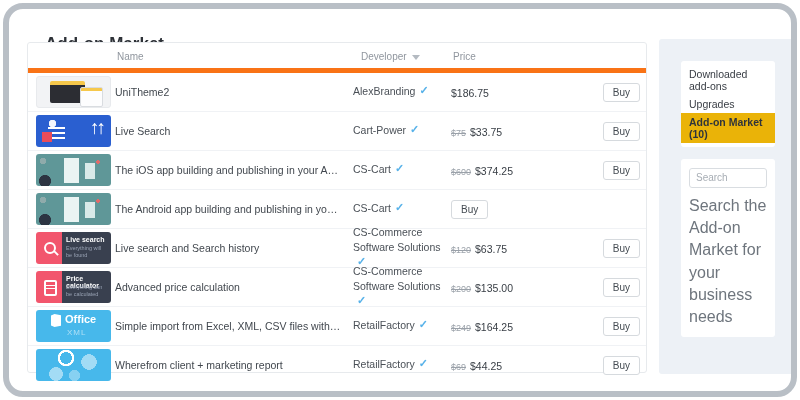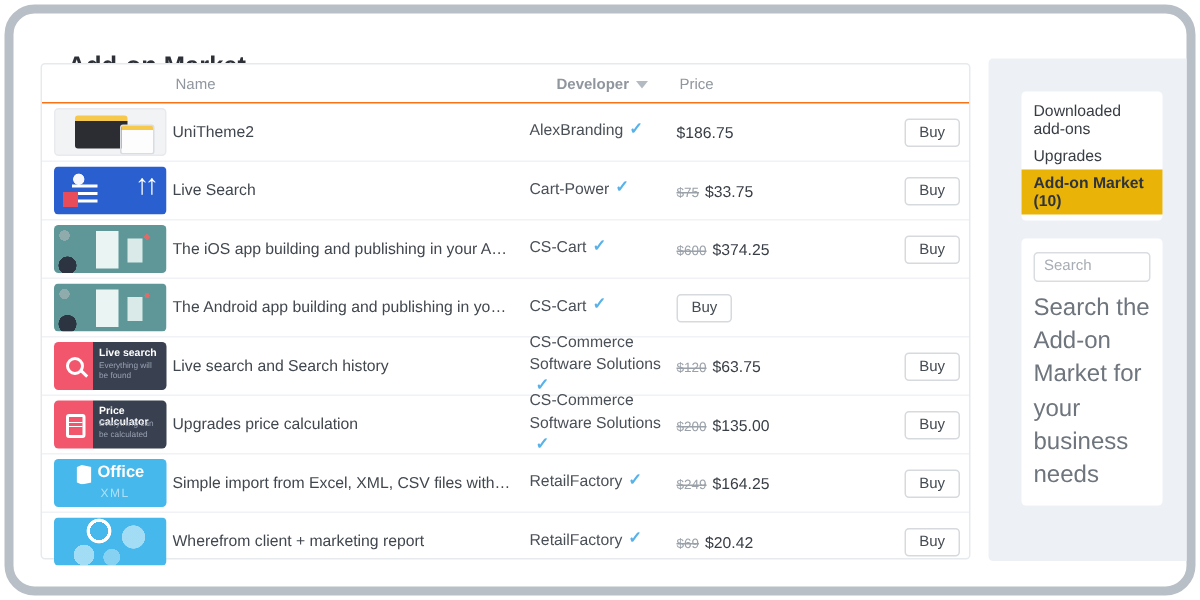--- a/index.html
+++ b/index.html
@@ -4,23 +4,23 @@
 <style>
   html,body{margin:0;padding:0;background:#fff;width:800px;height:400px;
     font-family:"Liberation Sans",sans-serif;-webkit-font-smoothing:antialiased;}
   .frame{position:absolute;left:3px;top:3px;width:782px;height:382px;
     border:6px solid #b9bfc6;border-radius:20px;background:#fff;overflow:hidden;}
   .title{position:absolute;left:20px;top:9px;font-size:17px;font-weight:700;color:#2d3137;margin:16px;}
 
   
   .main-card{position:absolute;left:18px;top:33px;width:620px;height:331px;
     background:#fff;border:1px solid #e7eaed;border-radius:3px;box-sizing:border-box;}
-  .thead{position:relative;height:25px;border-bottom:1px solid #f97316;font-size:10px;color:#90969e;}
+  .thead{position:relative;height:25px;border-bottom:5px solid #f97316;font-size:10px;color:#90969e;}
   .th{position:absolute;top:8px;}
-  .th-name{left:89px;} .th-dev{left:343px;font-weight:bold;} .th-price{left:425px;}
+  .th-name{left:89px;} .th-dev{left:333px;} .th-price{left:425px;}
   .funnel{display:inline-block;width:0;height:0;border-left:4px solid transparent;
     border-right:4px solid transparent;border-top:5px solid #b4bac1;margin-left:5px;position:relative;top:0px;}
   .row{display:flex;align-items:center;height:38px;padding-left:8px;border-top:1px solid #f0f2f5;}
   .row:first-child{border-top:none;}
   .name{width:238px;box-sizing:border-box;padding-right:12px;font-size:10.5px;color:#41474e;
     white-space:nowrap;overflow:hidden;text-overflow:ellipsis;}
   .dev{width:98px;box-sizing:border-box;padding-right:8px;font-size:10.5px;color:#4a5057;line-height:1.45;}
   .check{color:#58b2e9;font-size:11px;font-weight:700;margin-left:4px;display:inline-block;transform:translateY(-1px);}
   .pricebox{flex:1;}
   .old-price{font-size:9px;color:#9aa1a9;text-decoration:line-through;margin-right:4px;}
@@ -204,21 +204,21 @@
   </div>
 
   <div class="row">
     <div class="thumb tb-banner-calc">
 
       <span class="calc"></span>
 
       <span class="t-label">Price calculator</span>
       <span class="t-sub">Everything can be calculated</span>
     </div>
-    <div class="name">Upgrades price calculation</div>
+    <div class="name">Advanced price calculation</div>
     <div class="dev">
       <span class="dev-name">CS-Commerce Software Solutions</span><span class="check">✓</span>
     </div>
     <div class="pricebox">
       <span class="old-price">$200</span><span class="new-price">$135.00</span>
     </div>
     <button class="buy">Buy</button>
   </div>
 
   <div class="row">
@@ -244,21 +244,21 @@
       
       
       
       
     </div>
     <div class="name">Wherefrom client + marketing report</div>
     <div class="dev">
       <span class="dev-name">RetailFactory</span><span class="check">✓</span>
     </div>
     <div class="pricebox">
-      <span class="old-price">$69</span><span class="new-price">$20.42</span>
+      <span class="old-price">$69</span><span class="new-price">$44.25</span>
     </div>
     <button class="buy">Buy</button>
   </div>
 </div>
   </div>
 
   <aside class="sidebar">
     <nav class="nav-card" id="nav">
         <div class="nav-item">Downloaded add-ons</div>
         <div class="nav-item">Upgrades</div>

